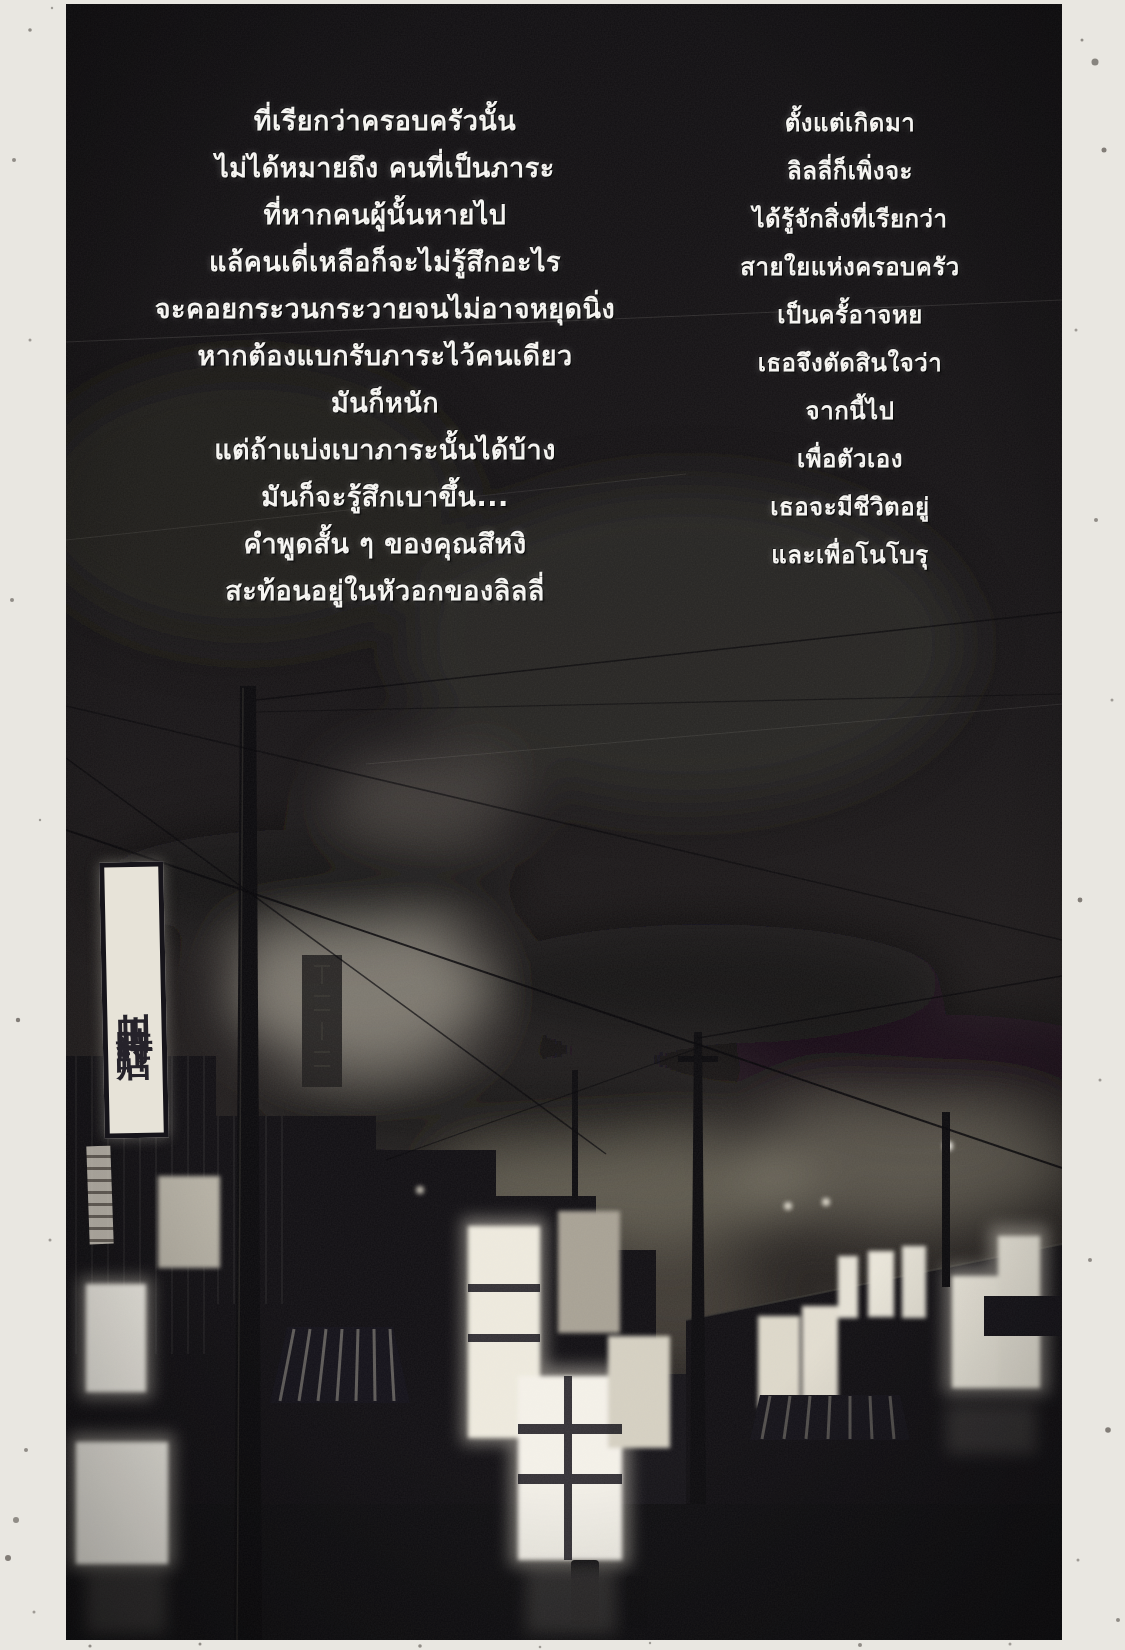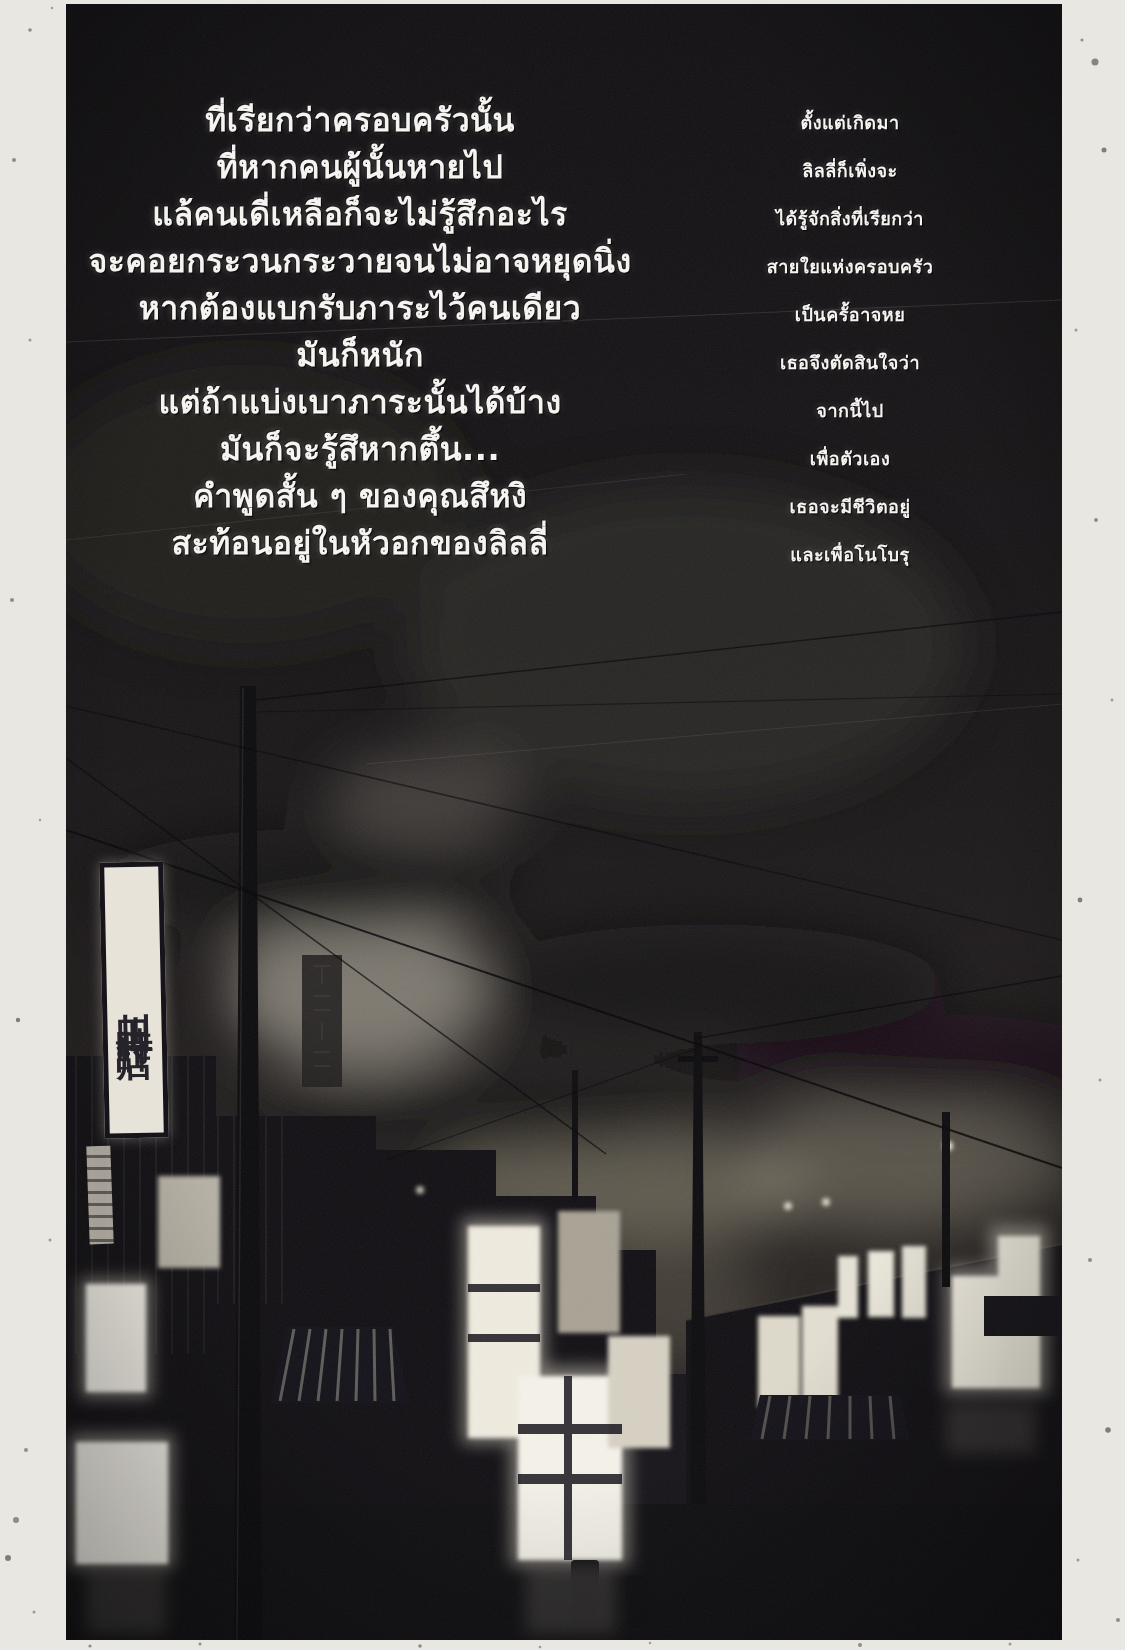--- a/index.html
+++ b/index.html
@@ -12,22 +12,22 @@
     position:absolute; left:66px; top:4px; width:996px; height:1636px;
     background:#18161a;
   }
   .panel svg{ display:block; }
   .narration{
     position:absolute; text-align:center; color:#f5f4f1; font-weight:bold;
     text-shadow: 1px 1px 0 rgba(0,0,0,.6), -1px -1px 0 rgba(0,0,0,.4),
                  0 0 7px rgba(255,255,255,.28), 2px 2px 3px rgba(0,0,0,.7);
     letter-spacing:.5px;
   }
-  .narr-left{ left:75px; top:97px; width:570px; font-size:32px; line-height:47px;}
-  .narr-right{ left:700px; top:99px; width:300px; font-size:18px; line-height:48px;}
+  .narr-left{ left:100px; top:97px; width:570px; font-size:27px; line-height:47px;}
+  .narr-right{ left:700px; top:99px; width:300px; font-size:24px; line-height:48px;}
   .nline{ white-space:nowrap; }
   .shop-sign{
     position:absolute; left:102px; top:862px; width:64px; height:276px;
     background:#e7e3d8; border:5px solid #16141a; box-sizing:border-box;
     display:flex; align-items:center; justify-content:center;
     writing-mode:vertical-rl; text-orientation:upright;
     font-family:"DejaVu Serif", serif; font-size:37px; font-weight:bold;
     color:#26232b; letter-spacing:7px; transform:rotate(-1.2deg);
     box-shadow:0 0 14px rgba(230,225,210,.35);
   }
@@ -233,27 +233,28 @@
       <rect x="0" y="0" width="996" height="1636" filter="url(#grain)"></rect>
       <rect x="0" y="0" width="996" height="1636" fill="url(#vig)"></rect>
     </svg>
   </div>
 
   <div class="shop-sign">川田時計店</div>
   <div class="small-plate"></div>
 
   <div class="narration narr-left">
     <div class="nline">ที่เรียกว่าครอบครัวนั้น</div>
+    <div class="nline">ไม่ได้หมายถึง คนที่เป็นภาระ</div>
     <div class="nline">ที่หากคนผู้นั้นหายไป</div>
     <div class="nline">แล้คนเดี่เหลือก็จะไม่รู้สึกอะไร</div>
     <div class="nline">จะคอยกระวนกระวายจนไม่อาจหยุดนิ่ง</div>
     <div class="nline">หากต้องแบกรับภาระไว้คนเดียว</div>
     <div class="nline">มันก็หนัก</div>
     <div class="nline">แต่ถ้าแบ่งเบาภาระนั้นได้บ้าง</div>
-    <div class="nline">มันก็จะรู้สึหากตึ้น...</div>
+    <div class="nline">มันก็จะรู้สึกเบาขึ้น...</div>
     <div class="nline">คำพูดสั้น ๆ ของคุณสึหงิ</div>
     <div class="nline">สะท้อนอยู่ในหัวอกของลิลลี่</div>
   </div>
 
   <div class="narration narr-right">
     <div class="nline">ตั้งแต่เกิดมา</div>
     <div class="nline">ลิลลี่ก็เพิ่งจะ</div>
     <div class="nline">ได้รู้จักสิ่งที่เรียกว่า</div>
     <div class="nline">สายใยแห่งครอบครัว</div>
     <div class="nline">เป็นครั้อาจหย</div>

